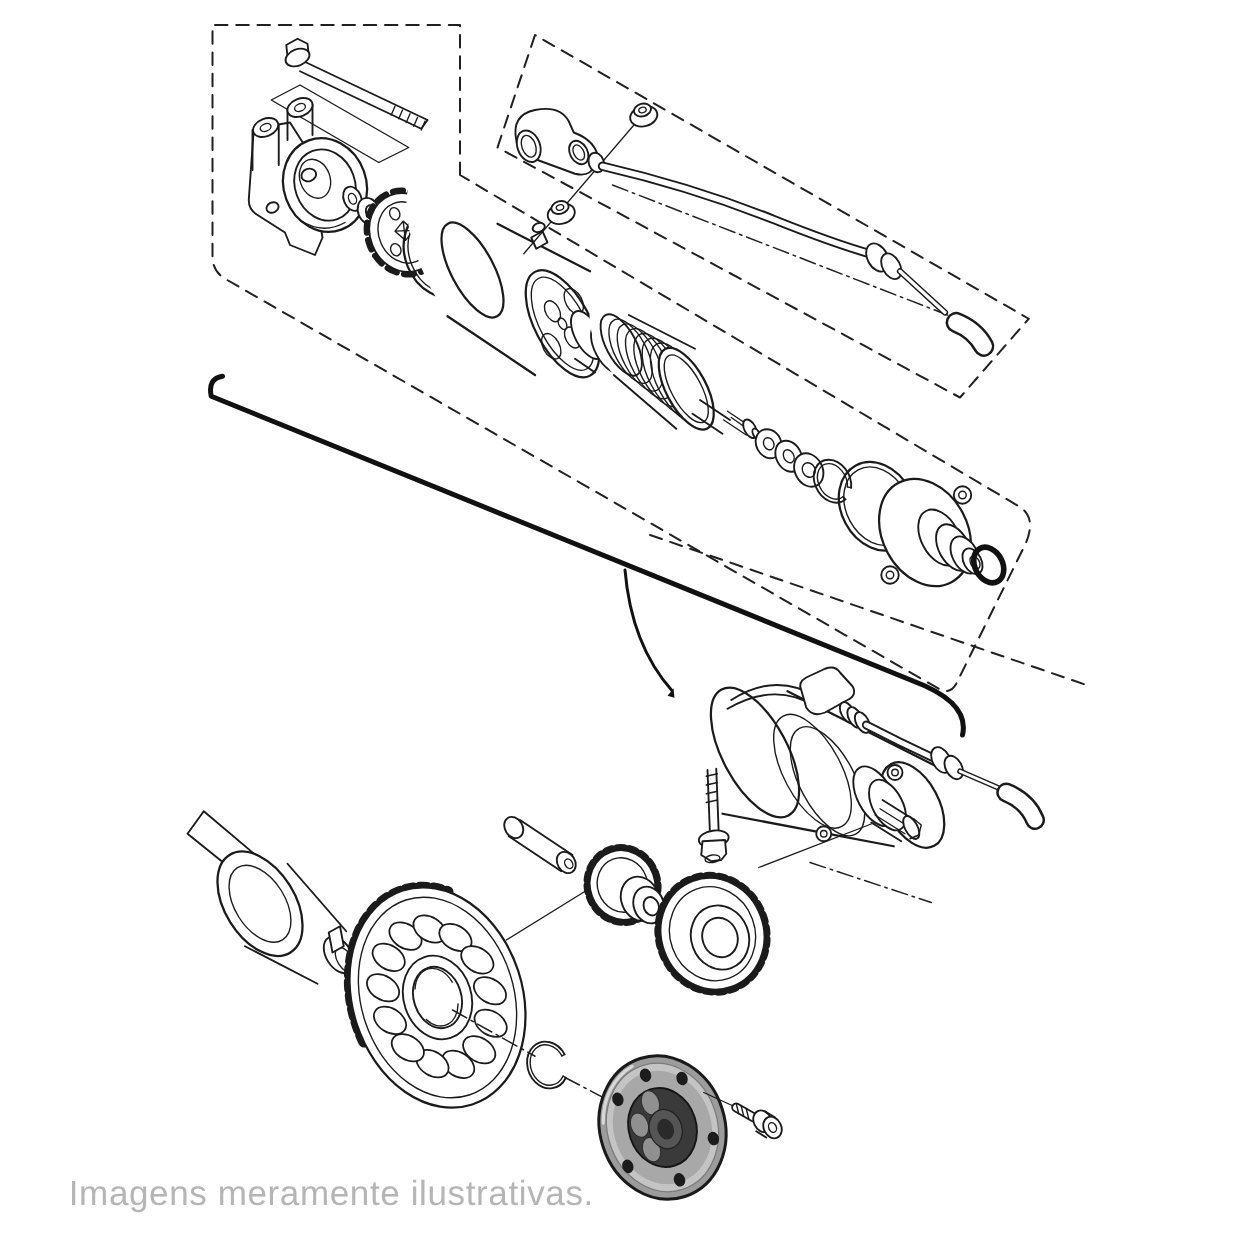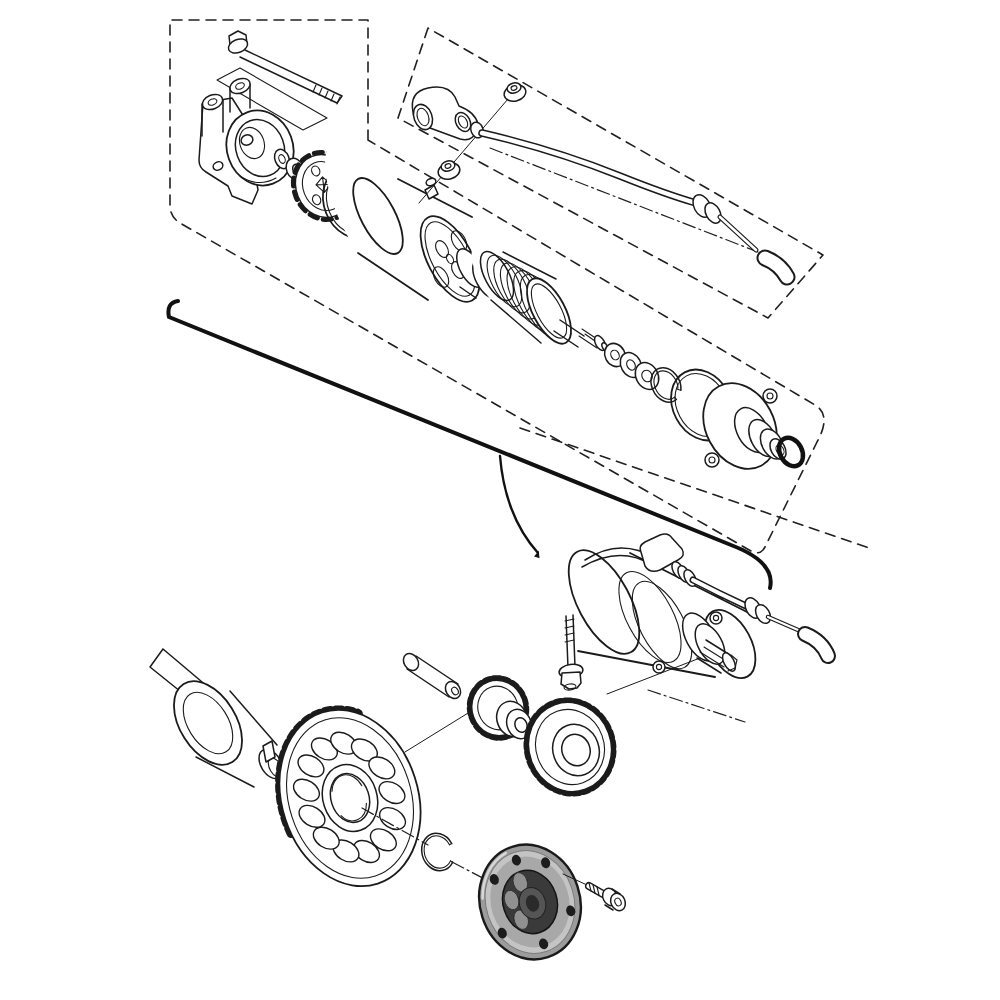--- a/index.html
+++ b/index.html
@@ -373,13 +373,14 @@
       <path d="M589,886 L603,894" fill="none" stroke="#ffffff" stroke-width="5"></path>
       <path class="t" d="M589,883 L591,891 M593,885 L595,893 M597,887 L599,895"></path>
       <ellipse class="w" cx="610" cy="897" rx="7" ry="9" transform="rotate(-25 610 897)"></ellipse>
       <ellipse class="w" cx="618" cy="902" rx="7" ry="9" transform="rotate(-25 618 902)"></ellipse>
       <path class="n" d="M612,889 L620,894 M605,905 L613,910"></path>
       <ellipse class="t" cx="618" cy="902" rx="3" ry="4" transform="rotate(-25 618 902)"></ellipse>
     </g>
   </g>
 </svg>
 
+<div class="caption">Imagens meramente ilustrativas.</div>
 </div>
 
 </body></html>

